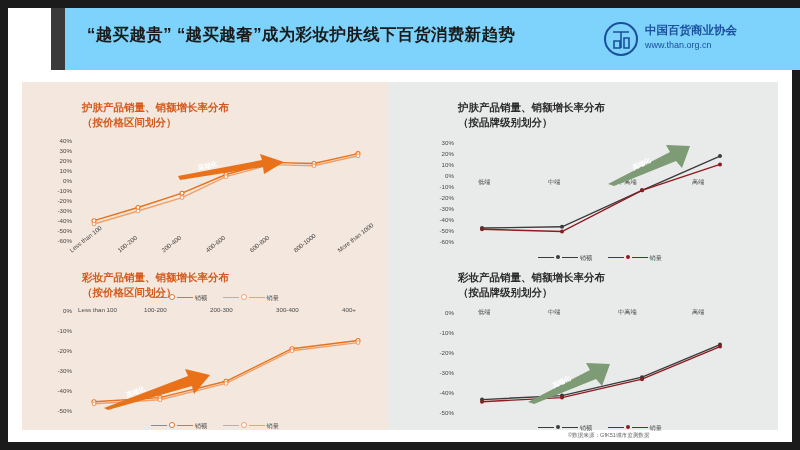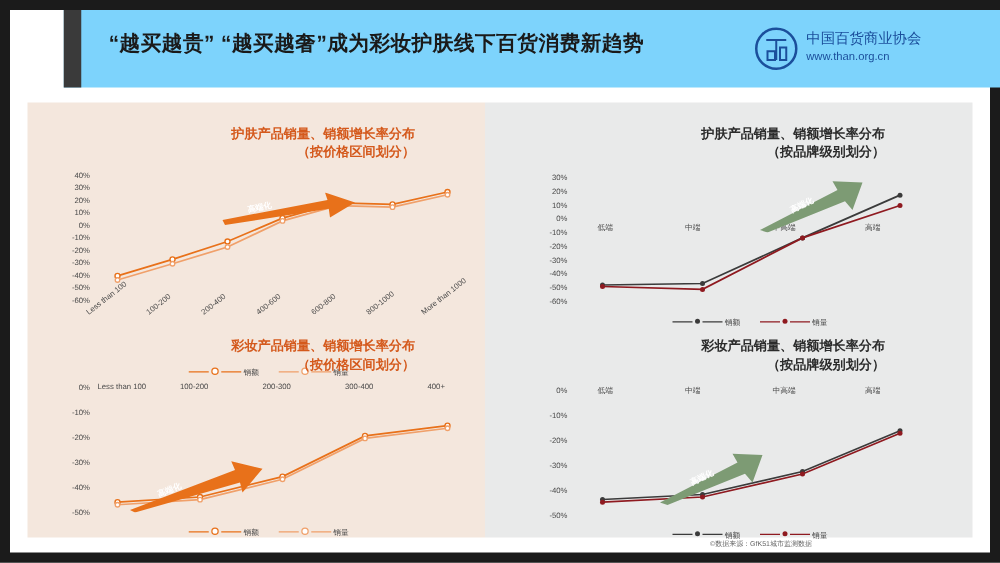--- a/index.html
+++ b/index.html
@@ -4,28 +4,28 @@
 <style>
   html,body{margin:0;padding:0;background:#1b1b1b;}
   body{width:800px;height:450px;overflow:hidden;font-family:"Liberation Sans",sans-serif;}
   #slide{position:absolute;left:8px;top:8px;width:784px;height:434px;background:#ffffff;}
   
   #header{position:absolute;left:0;top:0;width:784px;height:62px;background:#7dd3fc;margin-left:43px;}
   #hdr-bar{position:absolute;left:0;top:0;width:14px;height:62px;background:#3a3a3a;}
   #hdr-title{position:absolute;left:36px;top:16px;font-size:16.5px;font-weight:bold;color:#1a1a1a;letter-spacing:0.4px;white-space:nowrap;}
   #logo-ccagm{position:absolute;left:552px;top:12px;width:150px;height:40px;}
   #ccagm-mark{position:absolute;left:0;top:1px;width:36px;height:36px;}
-  #ccagm-cn{position:absolute;left:42px;top:3px;font-size:11.5px;color:#1b4f9c;font-weight:normal;white-space:nowrap;}
+  #ccagm-cn{position:absolute;left:42px;top:3px;font-size:11.5px;color:#1b4f9c;font-weight:bold;white-space:nowrap;}
   #ccagm-url{position:absolute;left:42px;top:20px;font-size:9px;color:#1b4f9c;white-space:nowrap;}
   #logo-gfk{position:absolute;left:714px;top:10px;width:48px;height:42px;background:#e8500f;border-radius:3px;}
   #logo-gfk span{position:absolute;left:0;top:9px;width:48px;text-align:center;color:#fff;font-size:19px;font-style:italic;font-weight:bold;font-family:"Liberation Serif",serif;}
   
   #panel-left{position:absolute;left:14px;top:74px;width:366px;height:348px;background:#f4e7dd;}
   #panel-right{position:absolute;left:380px;top:74px;width:390px;height:348px;background:#e9eaea;}
-  .chart-title{position:absolute;text-align:right;font-weight:bold;line-height:1.45;}
+  .chart-title{position:absolute;text-align:left;font-weight:bold;line-height:1.45;}
   .t-orange{color:#d4591c;font-size:10.5px;}
   .t-dark{color:#2b2b2b;font-size:10.5px;}
   .plot{position:absolute;}
   .ylab{position:absolute;font-size:6.2px;color:#4a4a4a;text-align:right;white-space:nowrap;}
   .xlab{position:absolute;font-size:6.2px;color:#4a4a4a;white-space:nowrap;}
   .xlab-rot{position:absolute;font-size:6.2px;color:#4a4a4a;white-space:nowrap;transform:rotate(-38deg);transform-origin:left top;}
   .legend{position:absolute;font-size:6.2px;color:#4a4a4a;white-space:nowrap;}
   .lg-item{display:inline-block;margin-right:14px;}
   .lg-line{display:inline-block;width:16px;height:0;border-top:1px solid #888;vertical-align:middle;position:relative;top:-1px;}
   .lg-dot{display:inline-block;width:4px;height:4px;border-radius:50%;vertical-align:middle;margin:0 2px;position:relative;top:-1px;}

